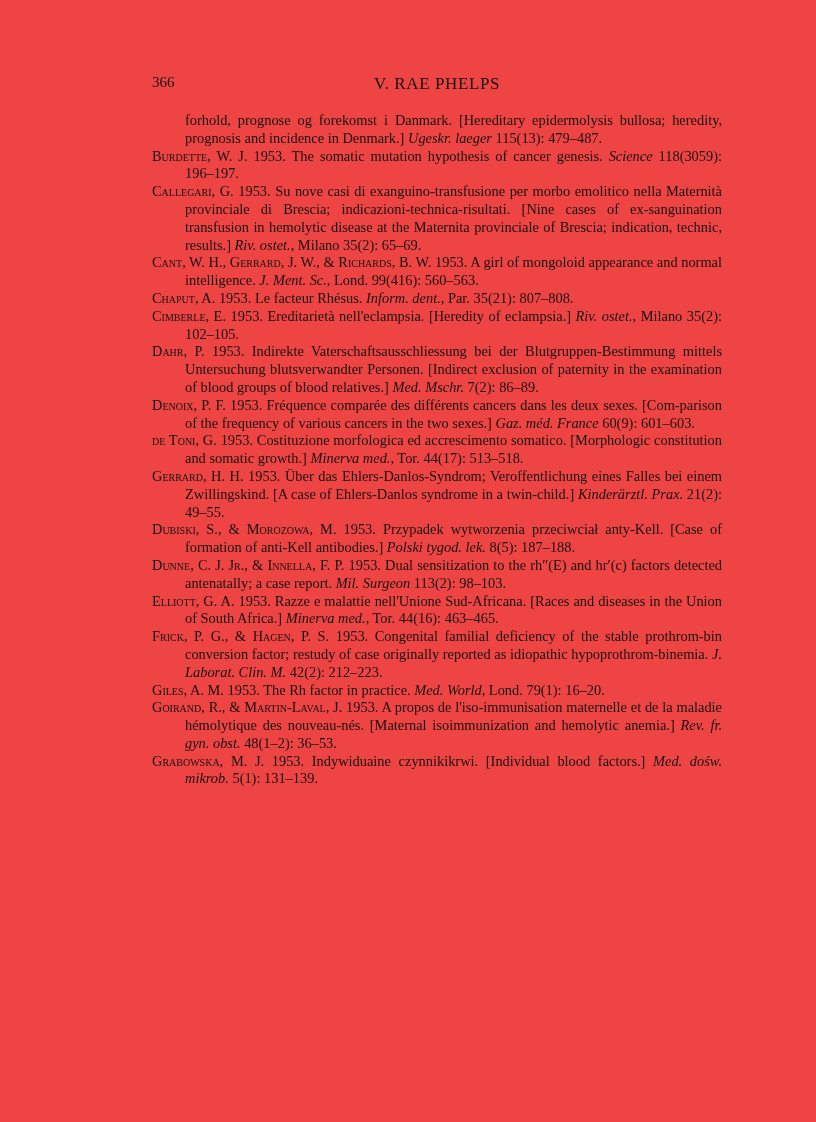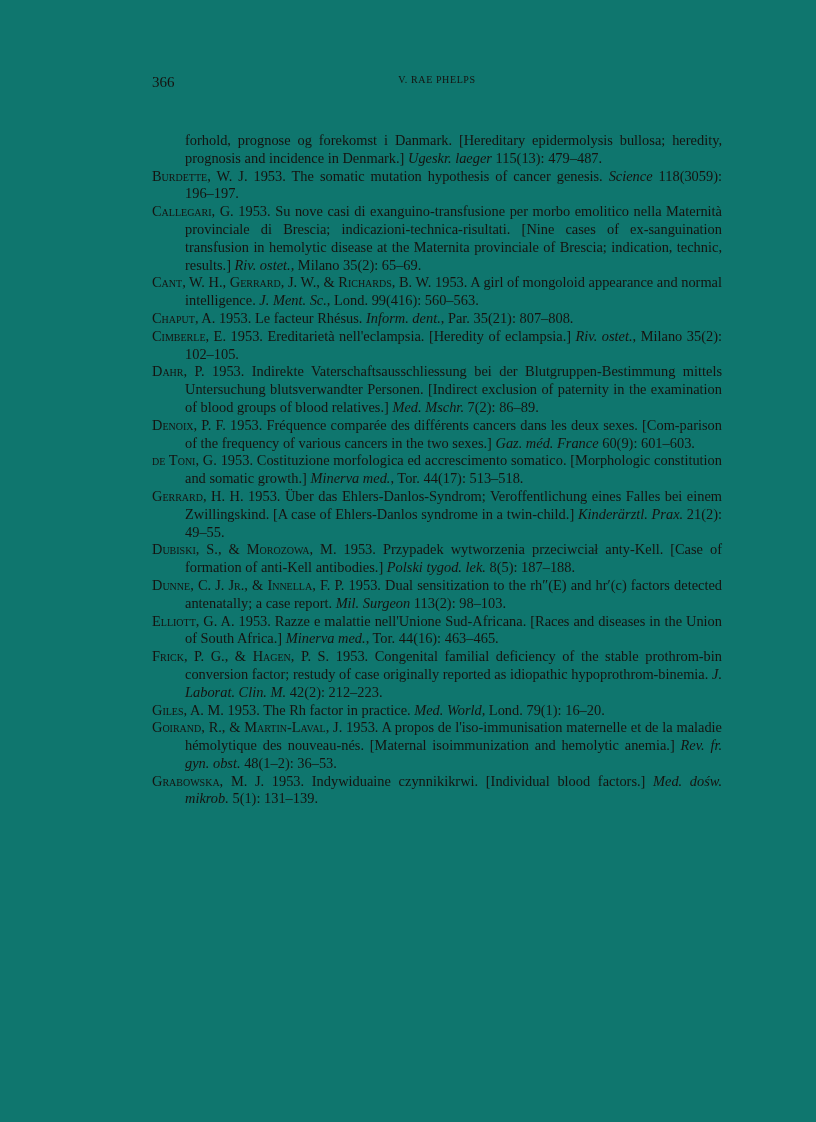--- a/index.html
+++ b/index.html
@@ -1,44 +1,43 @@
 <!DOCTYPE html>
 <html><head>
 <meta charset="utf-8">
 <style>
   html,body{margin:0;padding:0;background:#ffffff;}
   .page{
     position:relative;
     width:816px;height:1122px;
-    background:#0f766e;
+    background:#ef4444;
     color:#151310;
     font-family:"Liberation Serif", serif;
     overflow:hidden;
   }
   .header-row{
     position:absolute;
     top:74px;left:152px;width:570px;height:20px;
   }
   .page-number{
     position:absolute;left:0;top:0;
     font-size:15px;
   }
   .running-head{
     display:block;
     text-align:center;
-    font-size:10px;
+    font-size:17px;
     letter-spacing:0.6px;
   }
   .reference-list{
     position:absolute;
     top:112px;left:152px;width:570px;
     font-size:14.4px;
     line-height:17.8px;
     text-align:justify;
-    margin-top:20px;
   }
   p.ref{
     margin:0;
     padding-left:33px;
     text-indent:-33px;
   }
   p.ref.cont{
     text-indent:0;
   }
   .sc{font-variant:small-caps;}

